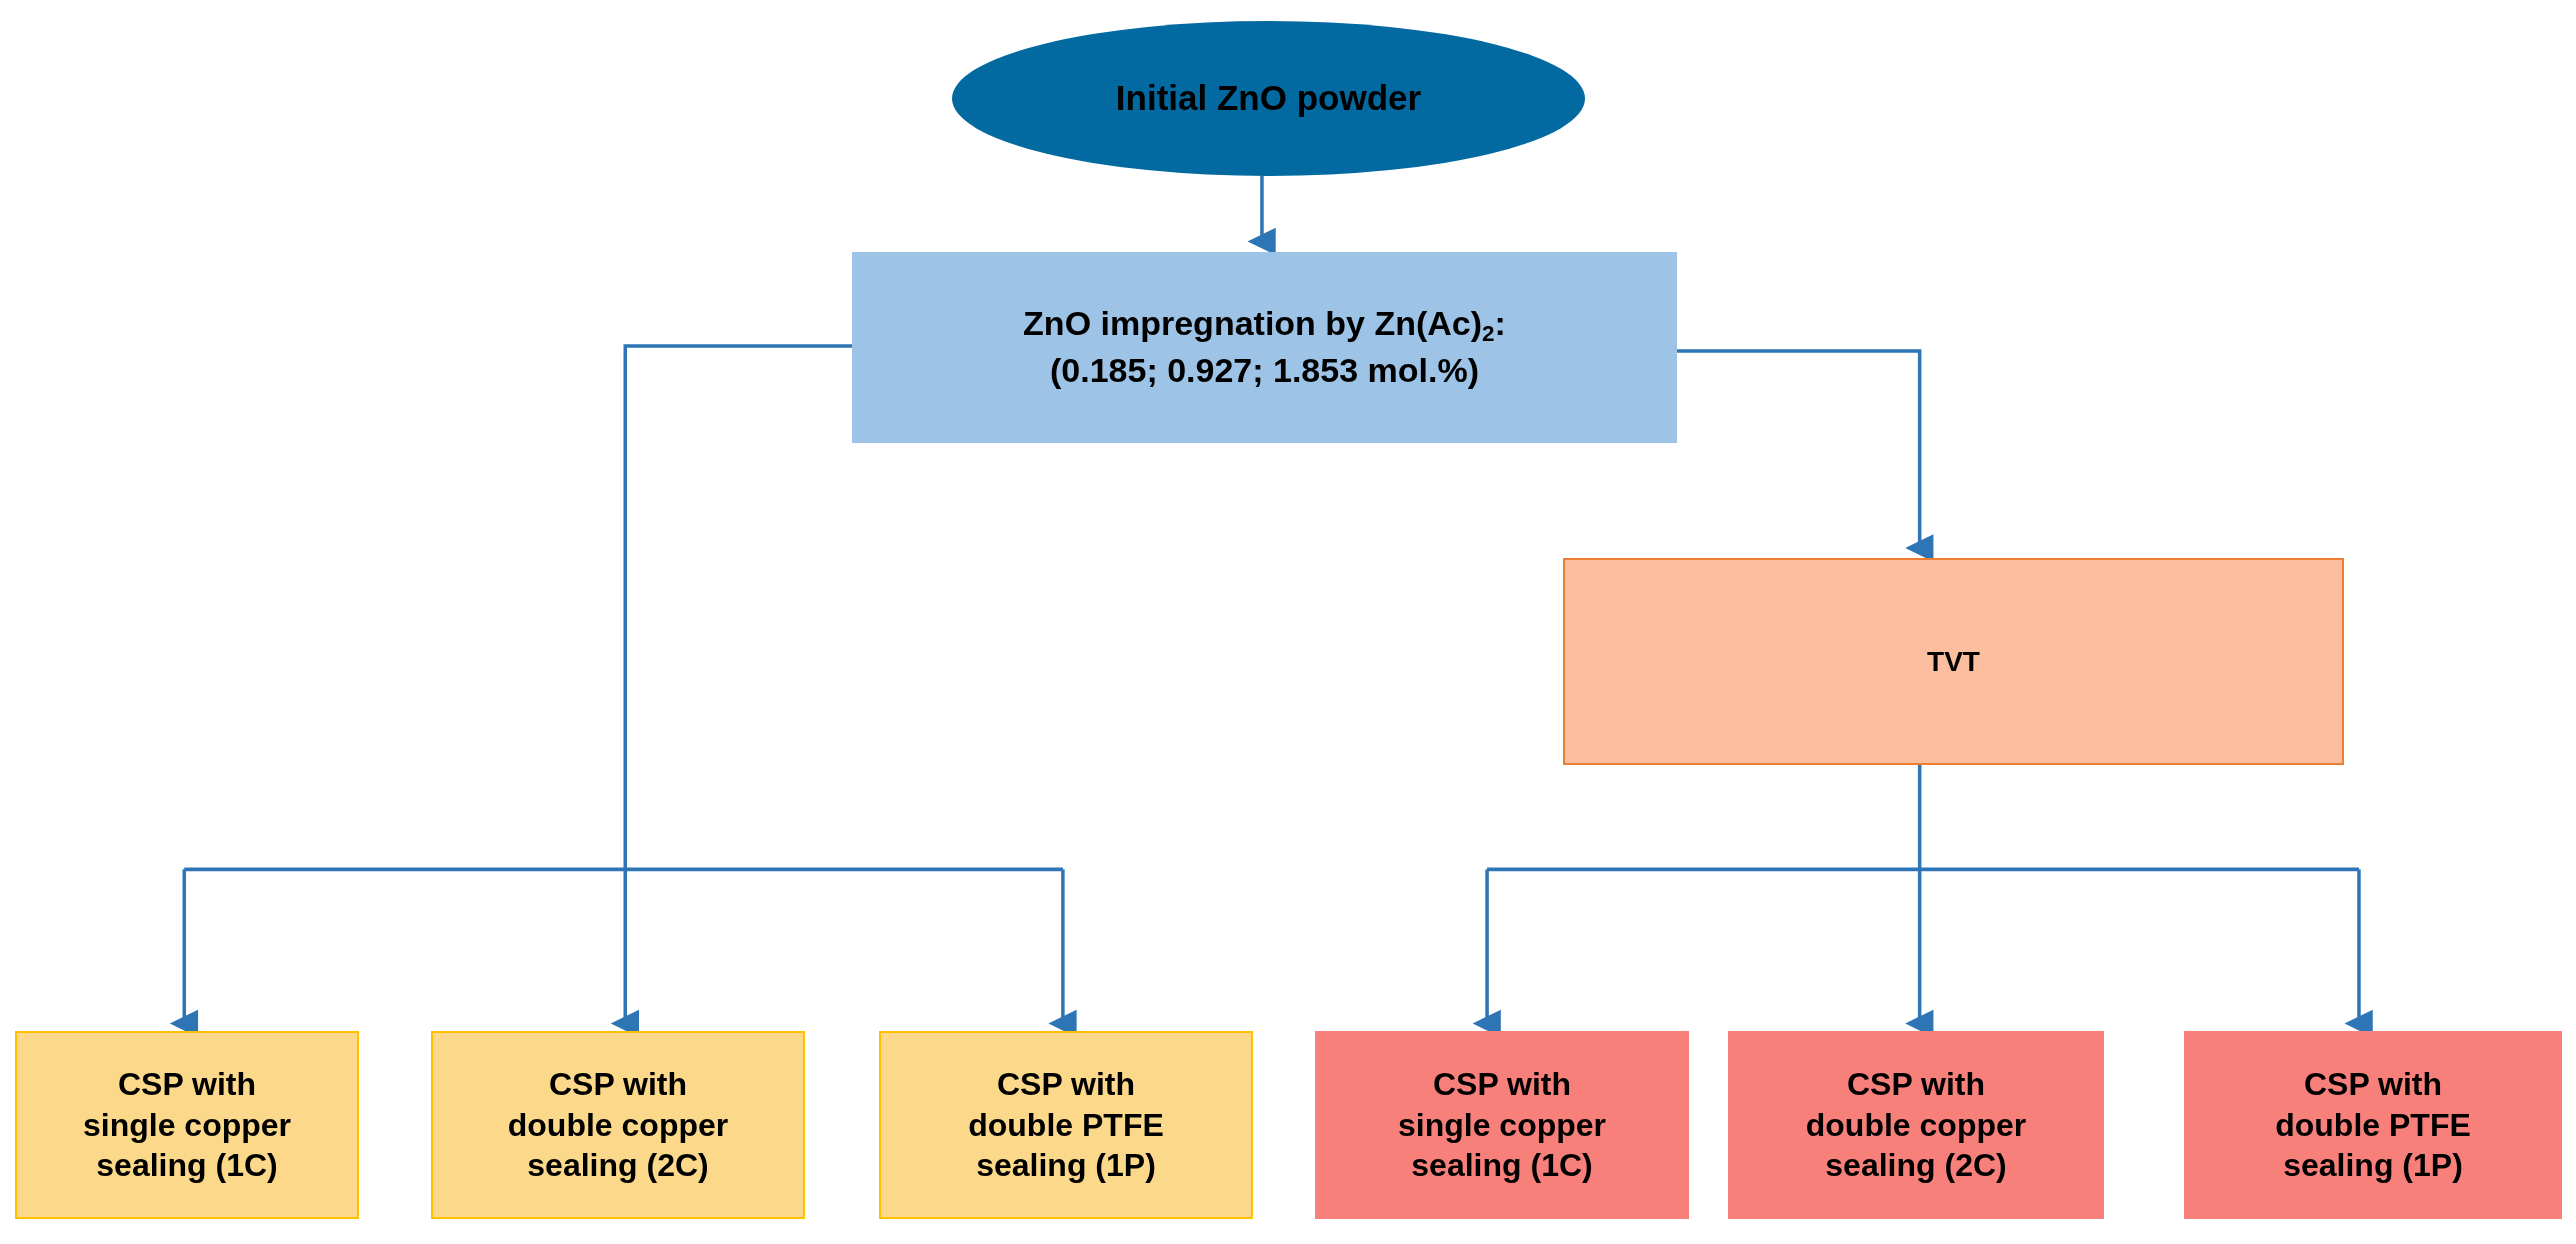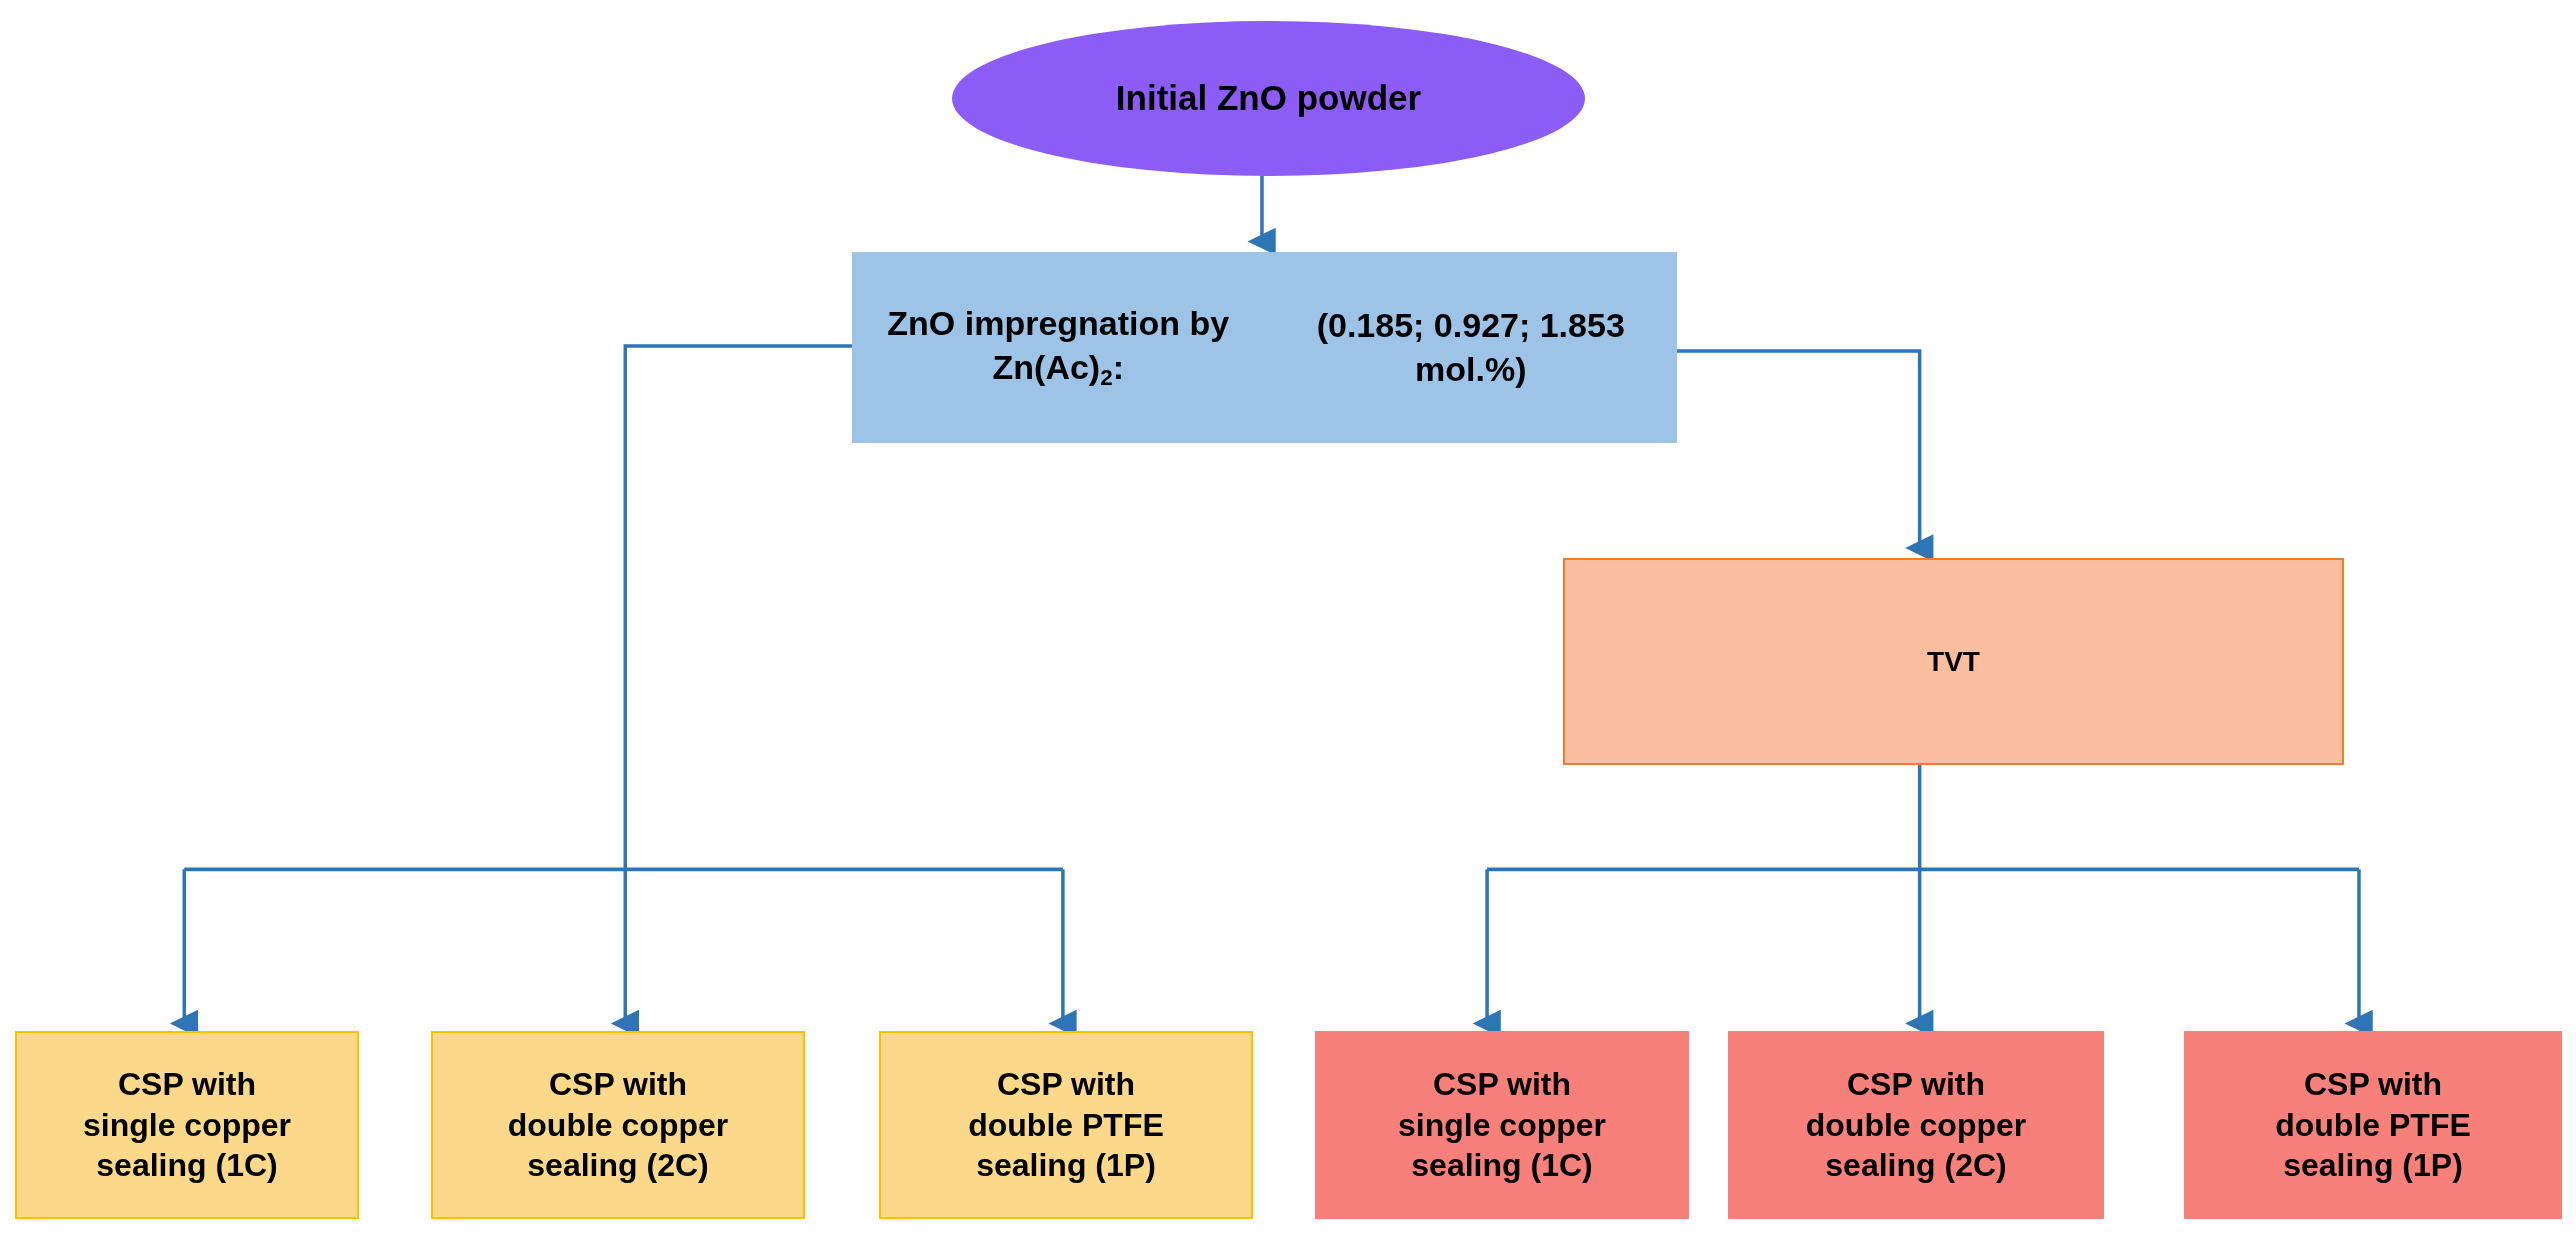--- a/index.html
+++ b/index.html
@@ -82,25 +82,25 @@
 
       <path d="M2285,910 L2285,1035"></path>
 
       <path d="M1770,1035 L2808,1035"></path>
       <path d="M1770,1035 L1770,1218" marker-end="url(#arrowhead)"></path>
       <path d="M2285,1035 L2285,1218" marker-end="url(#arrowhead)"></path>
       <path d="M2808,1035 L2808,1218" marker-end="url(#arrowhead)"></path>
     </g>
   </svg>
 
-  <div class="node node-oval" style="left:952px; top:21px; width:633px; height:155px; background:#8b5cf6; font-size:35px;">
+  <div class="node node-oval" style="left:952px; top:21px; width:633px; height:155px; background:#0369a1; font-size:35px;">
     <span class="txt">Initial ZnO powder</span>
   </div>
 
-  <div class="node node-rect" style="left:852px; top:252px; width:825px; height:191px; background:#9DC3E6; border-width:0; font-size:34px; flex-direction:row;">
+  <div class="node node-rect" style="left:852px; top:252px; width:825px; height:191px; background:#9DC3E6; border-width:0; font-size:34px; flex-direction:column;">
     <span class="txt"><span>ZnO impregnation by Zn(Ac)</span><sub>2</sub><span>:</span></span>
     <span class="txt">(0.185; 0.927; 1.853 mol.%)</span>
   </div>
 
   <div class="node node-rect" style="left:1563px; top:558px; width:781px; height:207px; background:#FBBE9E; border-width:2.5px; border-color:#ED7D31; font-size:28px; flex-direction:column;">
     <span class="txt">TVT</span>
   </div>
 
   <div class="node node-rect" style="left:15px; top:1031px; width:344px; height:188px; background:#FCD98A; border-width:2.5px; border-color:#FFC000; font-size:32px;">
     <span class="txt">CSP with

